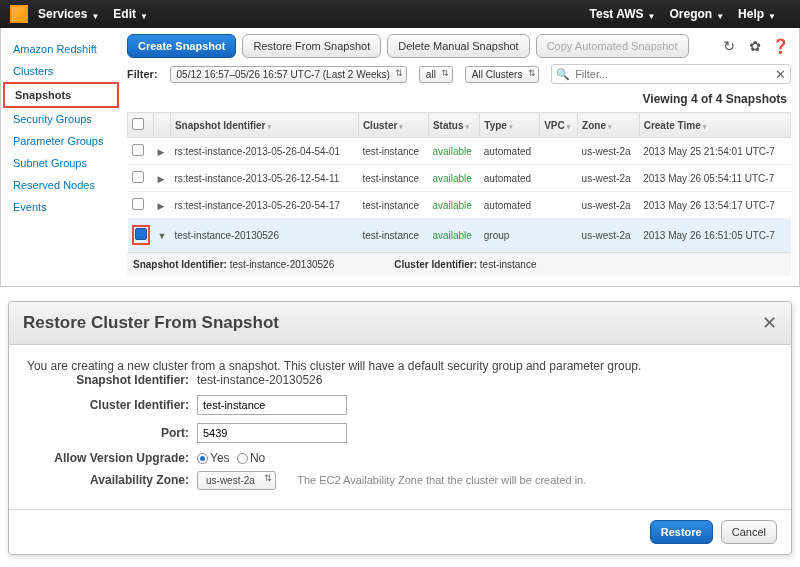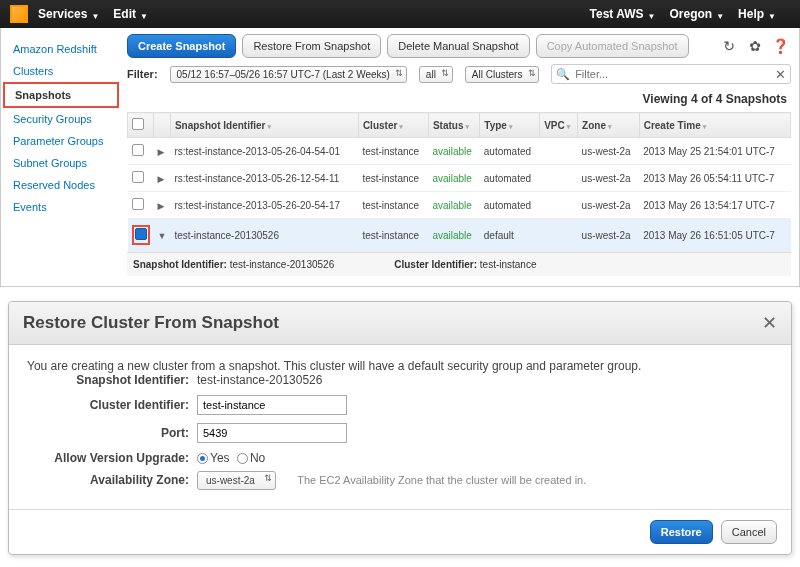--- a/index.html
+++ b/index.html
@@ -169,21 +169,21 @@
             <td></td>
             <td>us-west-2a</td>
             <td>2013 May 26 13:54:17 UTC-7</td>
           </tr>
           <tr class="selected">
             <td><span class="hl" style="display:inline-block;padding:1px;"><span class="cb checked"></span></span></td>
             <td><span class="expander">▼</span></td>
             <td>test-instance-20130526</td>
             <td>test-instance</td>
             <td class="avail">available</td>
-            <td>default</td>
+            <td>group</td>
             <td></td>
             <td>us-west-2a</td>
             <td>2013 May 26 16:51:05 UTC-7</td>
           </tr>
         </tbody>
     </table>
     <div class="detailrow">
       <span><b>Snapshot Identifier:</b>&nbsp;<span>test-instance-20130526</span></span>
       <span><b>Cluster Identifier:</b>&nbsp;<span>test-instance</span></span>
     </div>

